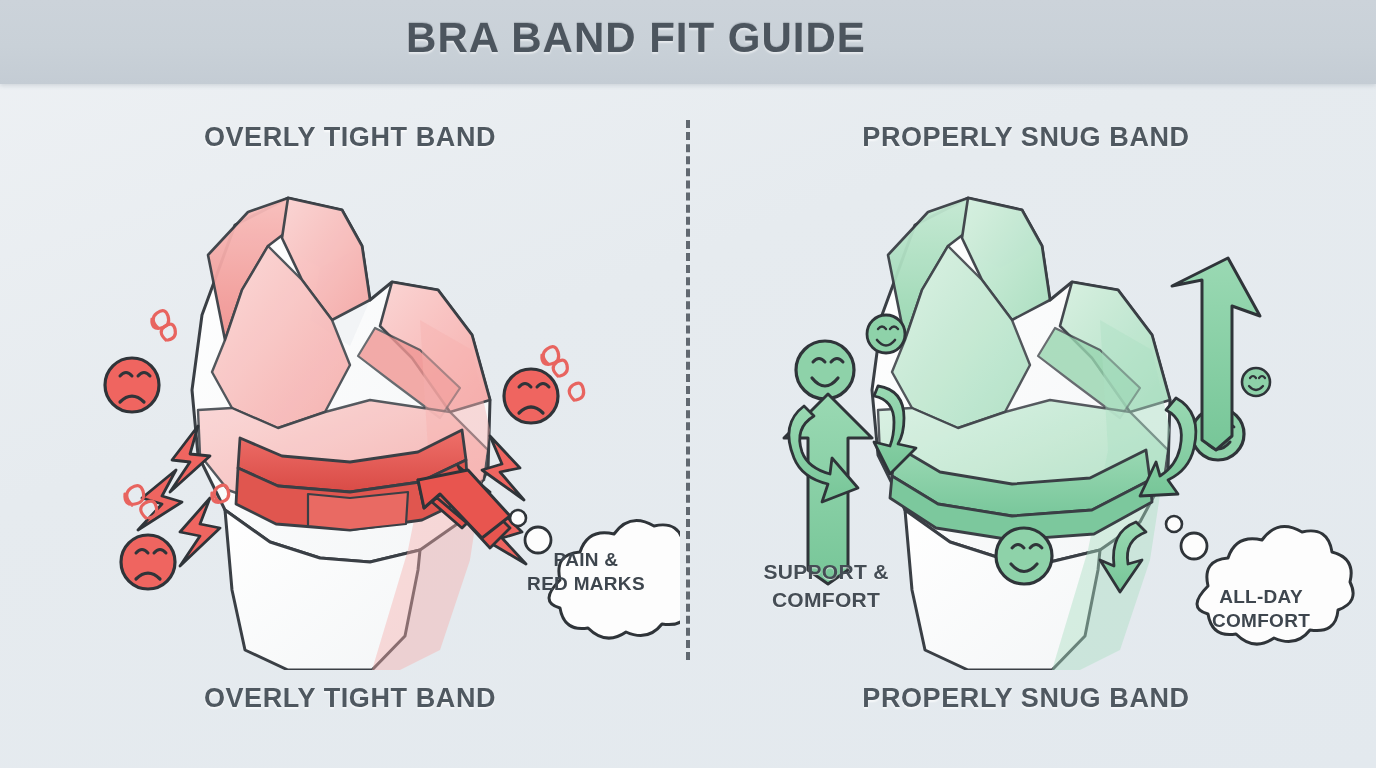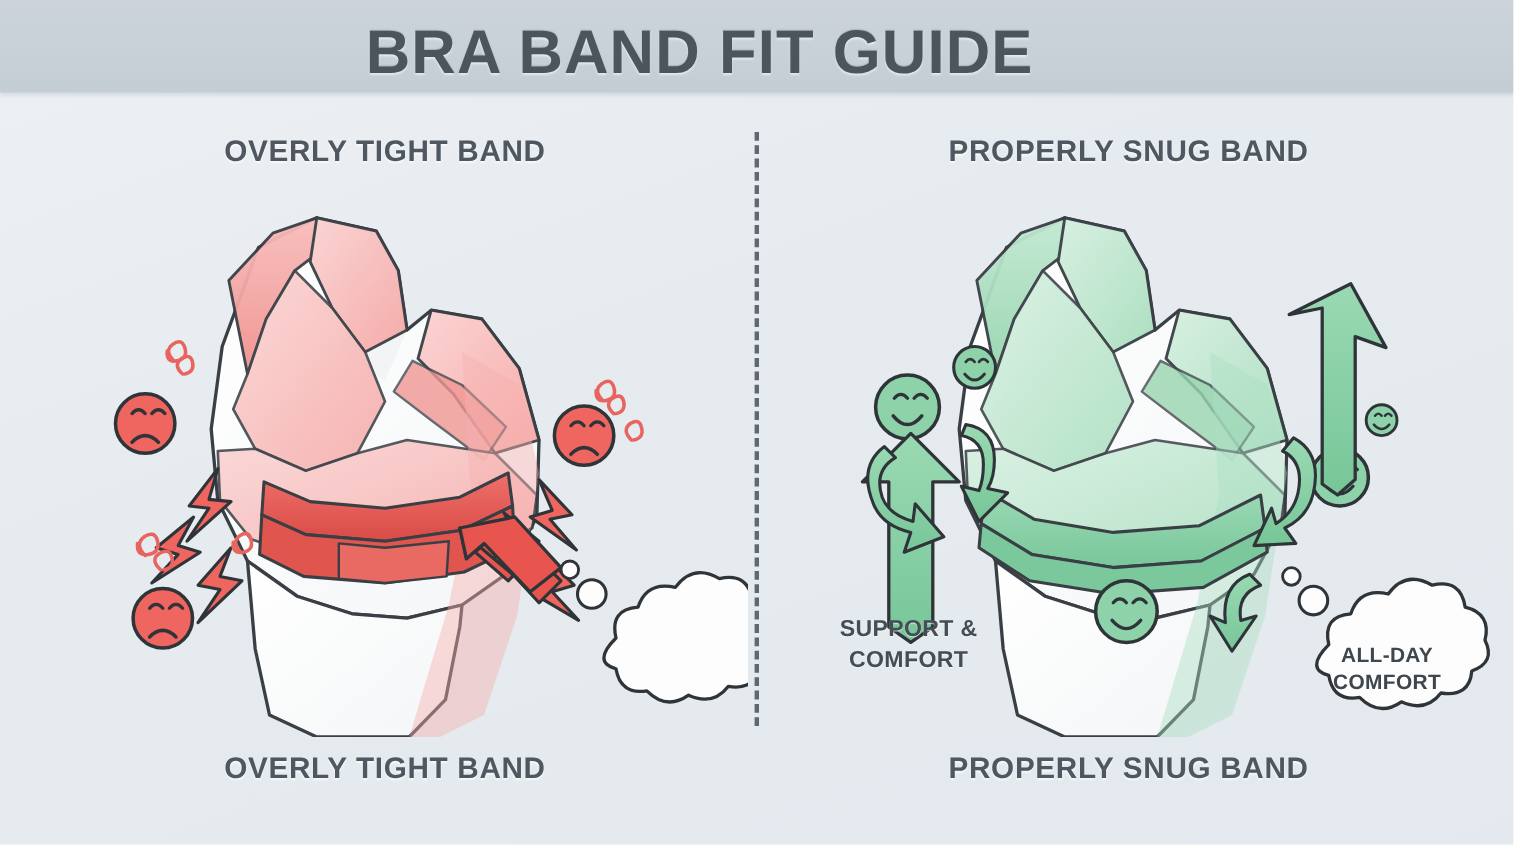--- a/index.html
+++ b/index.html
@@ -24,21 +24,21 @@
     width: 1376px;
     height: 84px;
     background: linear-gradient(180deg, #ccd3da 0%, #c9d1d8 55%, #c4ccd4 100%);
     box-shadow: 0 2px 4px rgba(90,105,120,0.18);
   }
   .header-title {
     position: absolute;
     left: 0; top: 14px;
     width: 1272px;
     text-align: center;
-    font-size: 56px;
+    font-size: 42px;
     font-weight: 700;
     letter-spacing: 1px;
     color: #4c555e;
     text-shadow: 0 2px 2px rgba(255,255,255,0.55), 0 -1px 1px rgba(70,80,90,0.25);
   }
 
   
   .panel-heading, .panel-footer {
     position: absolute;
     text-align: center;
@@ -224,20 +224,24 @@
 
     <g>
       <circle cx="498" cy="368" r="8" fill="#fdfdfd" stroke="#2f3439" stroke-width="2.6"></circle>
       <circle cx="518" cy="390" r="13" fill="#fdfdfd" stroke="#2f3439" stroke-width="2.8"></circle>
       <path d="M540,430 q-6,-26 20,-28 q8,-24 34,-18 q16,-22 40,-8 q26,-6 30,20
                q24,6 18,30 q10,20 -12,28 q-2,24 -28,20 q-14,18 -36,8
                q-20,14 -38,-4 q-24,4 -28,-20 q-22,-6 0,-28 Z" fill="#fdfdfd" stroke="#2f3439" stroke-width="3" stroke-linejoin="round"></path>
     </g>
   </svg>
 
+  <div class="bubble-text" id="bubble-text-left">
+    <div>PAIN &amp;</div>
+    <div>RED MARKS</div>
+  </div>
 
   <svg class="scene" id="scene-right" viewBox="0 0 660 520">
     <defs>
       <linearGradient id="grnA" x1="0" y1="0" x2="1" y2="1">
         <stop offset="0%" stop-color="#d6f0e0"></stop>
         <stop offset="100%" stop-color="#a9debf"></stop>
       </linearGradient>
       <linearGradient id="grnB" x1="0" y1="0" x2="0" y2="1">
         <stop offset="0%" stop-color="#c3e8d2"></stop>
         <stop offset="100%" stop-color="#95d6ae"></stop>

